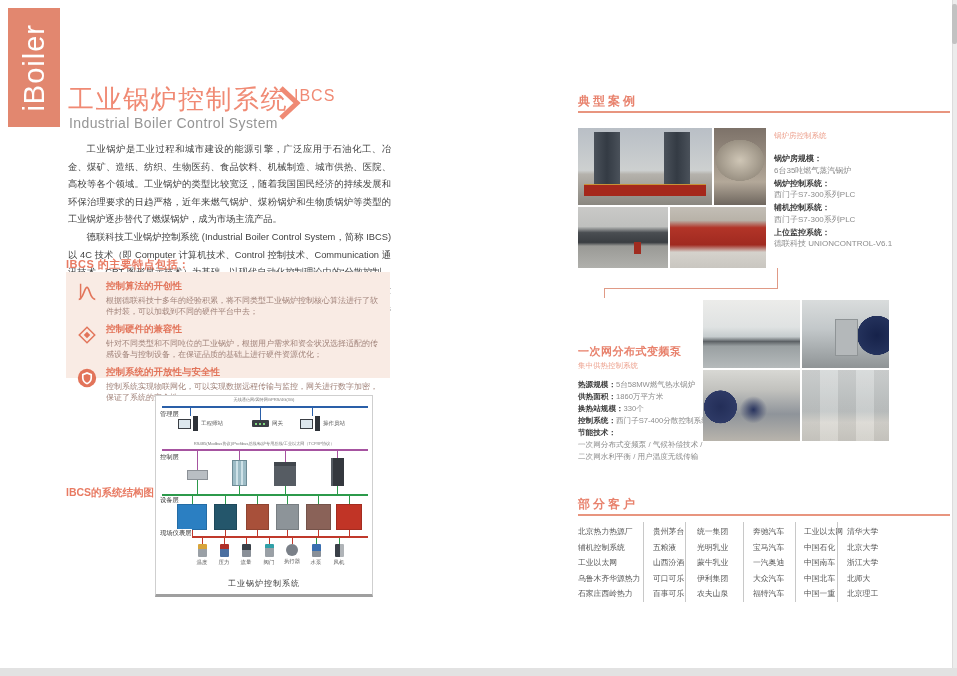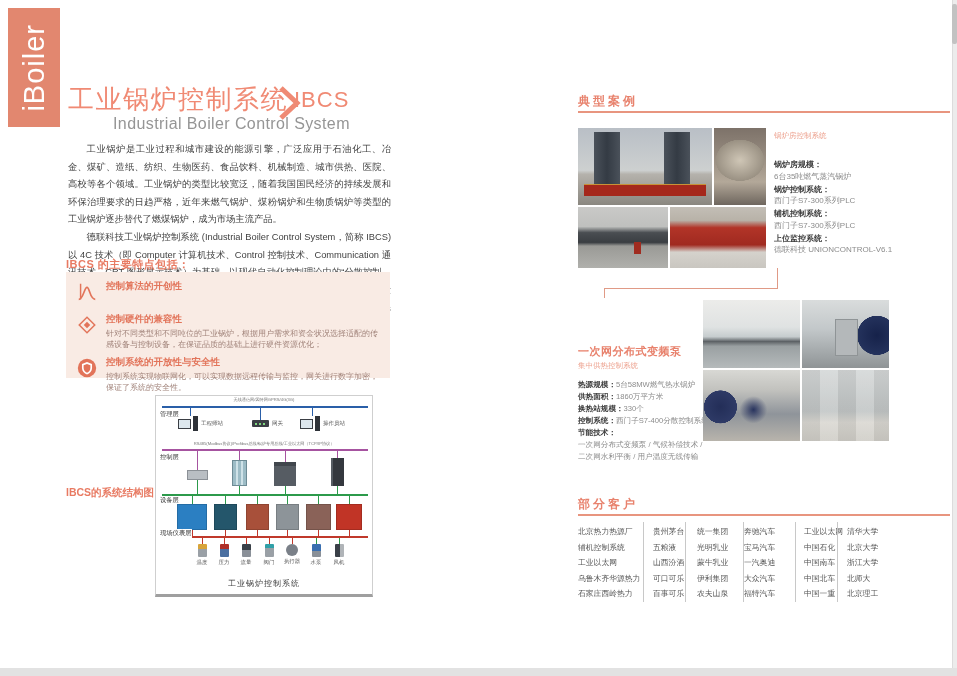--- a/index.html
+++ b/index.html
@@ -12,23 +12,23 @@
   .scrollbar-track { position:absolute; right:0; top:0; width:5px; height:668px; background:#ececec; border-left:1px solid #dcdcdc; }
   .scrollbar-thumb { position:absolute; right:0; top:4px; width:5px; height:40px; background:#c2c2c2; border-radius:2px; }
 
   
   .brand-tab { position:absolute; left:8px; top:8px; width:52px; height:119px; background:#e2876f; display:flex; align-items:center; justify-content:center; }
   .brand-text { writing-mode:vertical-rl; transform:rotate(180deg); color:#ffffff; font-size:29px; letter-spacing:1px; font-weight:400; }
 
   
   .title-row { position:absolute; left:68px; top:84px; display:flex; align-items:flex-start; }
   .title-cn { font-size:26px; font-weight:400; color:#f08a74; letter-spacing:1.5px; line-height:30px; }
-  .title-suffix { font-size:22px; color:#f08a74; letter-spacing:1px; }
+  .title-suffix { font-size:16px; color:#f08a74; letter-spacing:1px; }
   .title-chevron { position:absolute; left:278px; top:85px; }
-  .subtitle { position:absolute; left:69px; top:115px; font-size:16px; color:#959595; letter-spacing:0.4px;margin-left:44px; }
+  .subtitle { position:absolute; left:69px; top:115px; font-size:14px; color:#959595; letter-spacing:0.4px; }
 
   
   .intro { position:absolute; left:68px; top:141px; width:323px; }
   .intro p { font-size:9.3px; line-height:17.6px; color:#3f3f3f; text-align:justify; text-indent:2em; }
 
   
   .features-heading { position:absolute; left:66px; top:257px; font-size:11px; font-weight:bold; color:#e87a62; letter-spacing:0.5px; }
   .features-box { position:absolute; left:66px; top:272px; width:324px; height:106px; background:#f9ebe4; padding:8px 10px 6px 10px; display:flex; flex-direction:column; gap:6px; }
   .feature-item { display:flex; }
   .feature-ico { flex:0 0 30px; padding-top:1px; }
@@ -78,41 +78,41 @@
   .photo-d { background:linear-gradient(180deg,#c3beb6 0%,#b8b2a8 22%,#b23428 34%,#a02a20 62%,#d5d2cc 74%,#c9c6c0 100%); }
   .photo-e { background:linear-gradient(180deg,#ececea 0%,#dfe2e2 40%,#c6ccce 54%,#5d6266 61%,#9aa0a2 68%,#b5babb 100%); }
   .photo-f { background:radial-gradient(44px 44px at 86% 52%,#16224a 0%,#24325c 44%,rgba(0,0,0,0) 45%),linear-gradient(180deg,#d9dcdc 0%,#c3c8ca 42%,#a8adaf 72%,#8f9496 100%); }
   .photo-f .cab { position:absolute; left:38%; top:28%; width:26%; height:55%; background:#b4b8ba; border:1px solid #8f9496; }
   .photo-g { background:radial-gradient(34px 34px at 18% 52%,#232e58 0%,#2e3a66 48%,rgba(0,0,0,0) 49%),radial-gradient(28px 28px at 52% 56%,#28335e 0%,rgba(0,0,0,0) 49%),linear-gradient(180deg,#d8d8d4 0%,#c2c2be 28%,#8f949a 62%,#b8b4ac 100%); }
   .photo-h { background:repeating-linear-gradient(90deg,rgba(0,0,0,.06) 0 18px,rgba(255,255,255,.10) 18px 36px),linear-gradient(180deg,#d5d8d8 0%,#c2c6c6 58%,#dad8d2 74%,#cfcdc7 100%); }
 
   .case-name { font-size:11px; font-weight:bold; color:#e8826d; letter-spacing:0.5px; }
   .case-sub { font-size:7.5px; color:#eda28f; margin-top:2px; }
   .case1-info { position:absolute; left:774px; top:129px; width:178px; }
-  .case1-specs { margin-top:15px; }
+  .case1-specs { margin-top:9px; }
   .spec-pair { margin-bottom:0; }
   .spec-label { display:block; font-size:8px; font-weight:bold; color:#3c3c3c; line-height:9px; padding-top:4px; }
   .spec-value { display:block; font-size:8px; color:#8c8c8c; line-height:9px; padding-top:2.5px; }
 
   .connector-v1 { position:absolute; left:777px; top:268px; width:1px; height:20px; background:#e09a86; }
   .connector-h  { position:absolute; left:604px; top:288px; width:174px; height:1px; background:#e09a86; }
   .connector-v2 { position:absolute; left:604px; top:288px; width:1px; height:10px; background:#e09a86; }
 
   .case2-info { position:absolute; left:578px; top:344px; width:130px; }
   .case2-specs { margin-top:8px; }
   .ispec { font-size:7.6px; line-height:12px; color:#8c8c8c; white-space:nowrap; }
   .ispec b { color:#3c3c3c; font-weight:bold; }
   .energy-line { font-size:7.6px; line-height:12px; color:#8c8c8c; white-space:nowrap; }
 
   .customers-grid { position:absolute; left:578px; top:522px; width:372px; display:flex; }
   .cust-col { padding-top:2px; }
   .cust-col + .cust-col { border-left:1px solid #c8c8c8; }
   .cust-item { display:block; font-size:7.8px; line-height:15.5px; color:#555; white-space:nowrap; }
   .cc1 { width:65px; } .cc2 { width:42px; padding-left:9px; } .cc3 { width:58px; padding-left:11px; }
-  .cc4 { width:52px; } .cc5 { width:42px; padding-left:8px; } .cc6 { width:113px; padding-left:9px; }
+  .cc4 { width:52px; padding-left:9px; } .cc5 { width:42px; padding-left:8px; } .cc6 { width:113px; padding-left:9px; }
 </style>
 </head>
 <body>
 
 <div class="page">
 
   <div class="brand-tab">
     <span class="brand-text">iBoiler</span>
   </div>
 
@@ -134,20 +134,21 @@
   <div class="features-box">
     <div class="feature-item">
       <span class="feature-ico">
         <svg width="22" height="22" viewBox="0 0 24 24">
             <path d="M5 3 v17" stroke="#e2745a" stroke-width="1.6" fill="none"></path>
             <path d="M3 20 C8 20 9 7 12 7 C15 7 15 20 21 20" stroke="#e2745a" stroke-width="1.8" fill="none"></path>
           </svg>
       </span>
       <div>
         <div class="feature-title">控制算法的开创性</div>
+        <div class="feature-desc">根据德联科技十多年的经验积累，将不同类型工业锅炉控制核心算法进行了软件封装，可以加载到不同的硬件平台中去；</div>
       </div>
     </div>
     <div class="feature-item">
       <span class="feature-ico">
         <svg width="22" height="22" viewBox="0 0 24 24">
             <rect x="6" y="6" width="12" height="12" transform="rotate(45 12 12)" fill="none" stroke="#e2745a" stroke-width="1.6"></rect>
             <rect x="9.5" y="9.5" width="5" height="5" transform="rotate(45 12 12)" fill="#e2745a"></rect>
           </svg>
       </span>
       <div>

